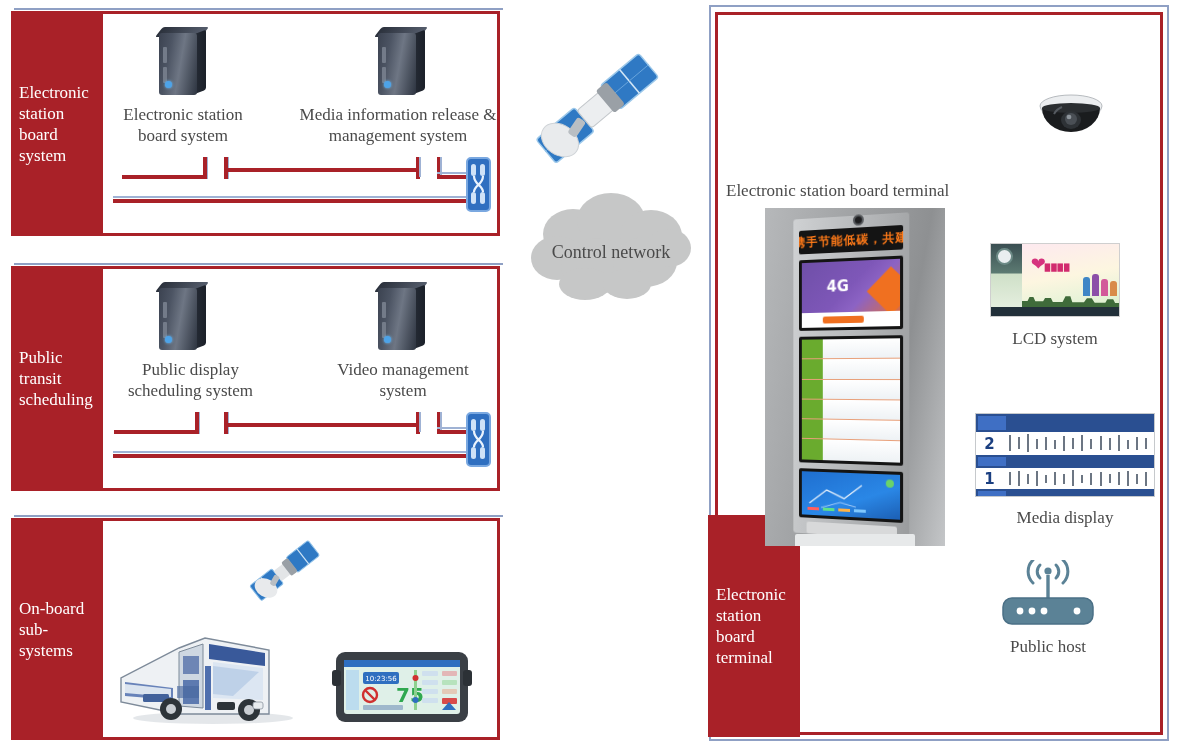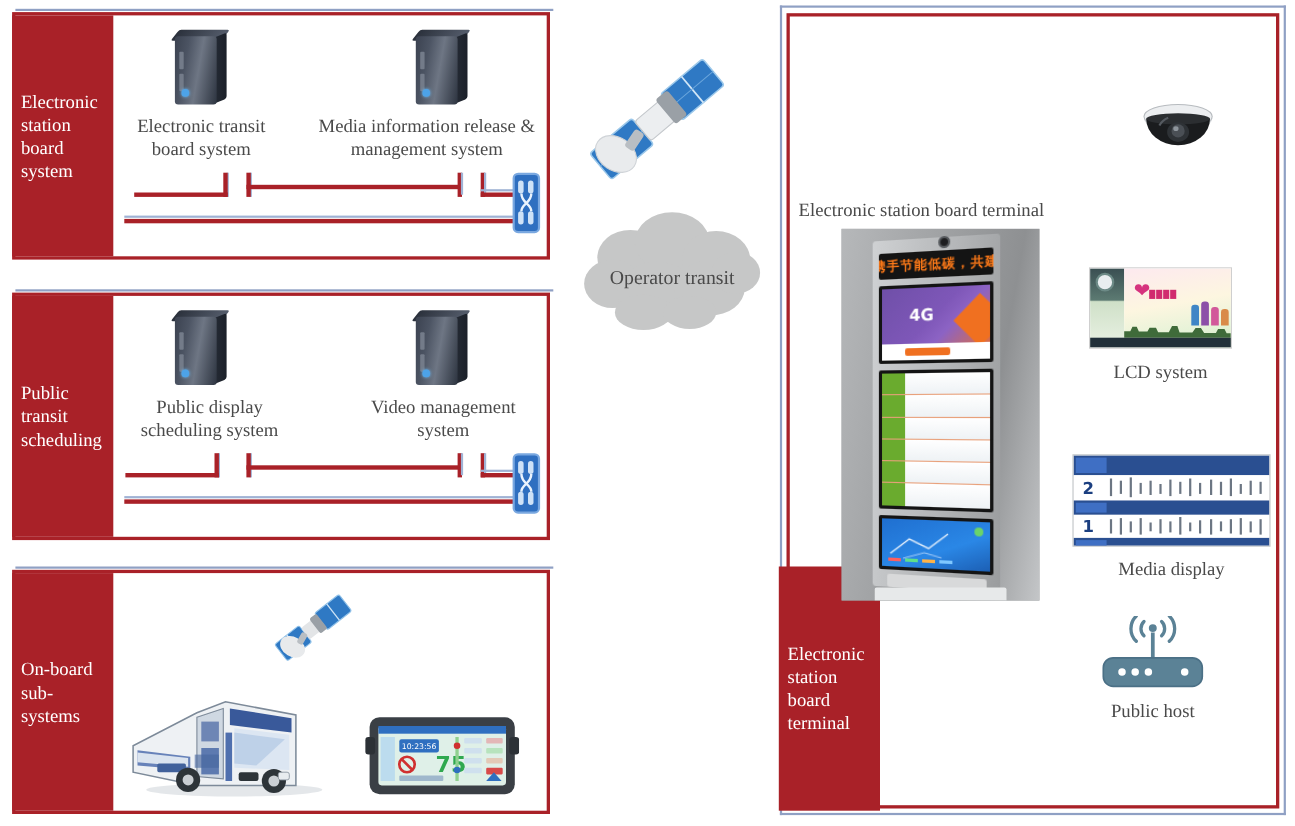--- a/index.html
+++ b/index.html
@@ -242,32 +242,32 @@
   </div>
 
   <div class="tower" style="left:153px; top:27px; width:58px; height:72px;">
     <div class="topface"></div>
     <div class="sidefaceA"></div>
     <div class="body"></div>
     <div class="slot" style="top:20px;"></div>
     <div class="slot" style="top:40px;"></div>
     <div class="led"></div>
   </div>
-  <div class="caption" style="left:108px; top:104px; width:150px; white-space:pre-line;">Electronic transit
+  <div class="caption" style="left:108px; top:104px; width:150px; white-space:pre-line;">Electronic station
 board system</div>
 
   <div class="tower" style="left:372px; top:27px; width:58px; height:72px;">
     <div class="topface"></div>
     <div class="sidefaceA"></div>
     <div class="body"></div>
     <div class="slot" style="top:20px;"></div>
     <div class="slot" style="top:40px;"></div>
     <div class="led"></div>
   </div>
-  <div class="caption" style="left:278px; top:104px; width:220px; white-space:pre-line;">Media information release &amp;
+  <div class="caption" style="left:288px; top:104px; width:220px; white-space:pre-line;">Media information release &amp;
 management system</div>
 
   <div class="vline-blue" style="left:206px; top:157px; height:22px;"></div>
   <div class="vline" style="left:203px; top:157px; height:22px;"></div>
   <div class="hline" style="left:122px; top:175px; width:85px;"></div>
 
   <div class="vline-blue" style="left:227px; top:157px; height:22px;"></div>
   <div class="vline" style="left:224px; top:157px; height:22px;"></div>
   <div class="hline" style="left:224px; top:168px; width:196px;"></div>
   <div class="vline" style="left:416px; top:157px; height:22px;"></div>
@@ -457,21 +457,21 @@
         <ellipse cx="84" cy="34" rx="34" ry="27"></ellipse>
         <ellipse cx="124" cy="50" rx="31" ry="26"></ellipse>
         <ellipse cx="30" cy="72" rx="26" ry="22"></ellipse>
         <ellipse cx="70" cy="80" rx="36" ry="28"></ellipse>
         <ellipse cx="118" cy="76" rx="32" ry="25"></ellipse>
         <ellipse cx="142" cy="62" rx="22" ry="19"></ellipse>
         <ellipse cx="58" cy="98" rx="26" ry="16"></ellipse>
         <ellipse cx="100" cy="98" rx="24" ry="15"></ellipse>
       </g>
     </svg>
-    <div class="cloud-label" style="top:56px;">Operator transit</div>
+    <div class="cloud-label" style="top:56px;">Control network</div>
   </div>
 
   <div class="right-outerline" style="left:709px; top:5px; width:460px; height:2px;"></div>
   <div class="right-outerline" style="left:709px; top:5px; width:2px; height:736px;"></div>
   <div class="right-outerline" style="left:1167px; top:5px; width:2px; height:736px;"></div>
   <div class="right-outerline" style="left:709px; top:739px; width:460px; height:2px;"></div>
 
   <div class="panel" style="left:715px; top:12px; width:448px; height:723px;"></div>
 
   <div class="redlabel" style="left:708px; top:515px; width:92px; height:222px;">

